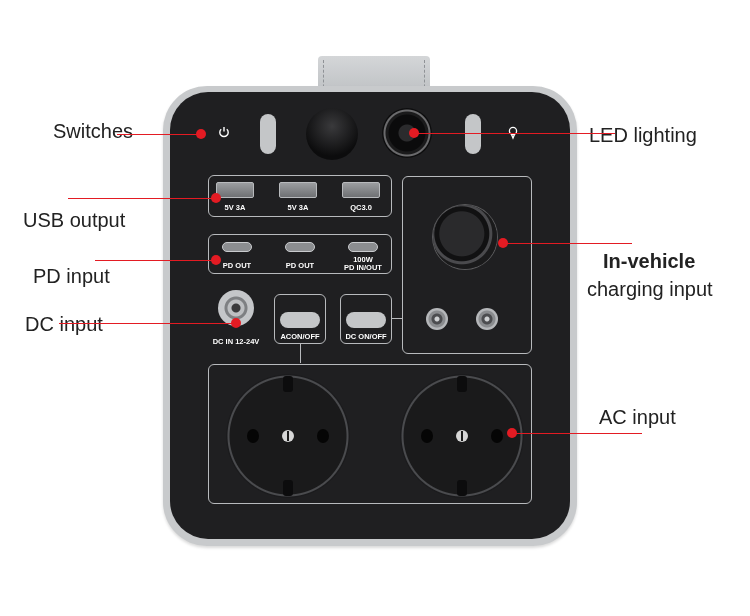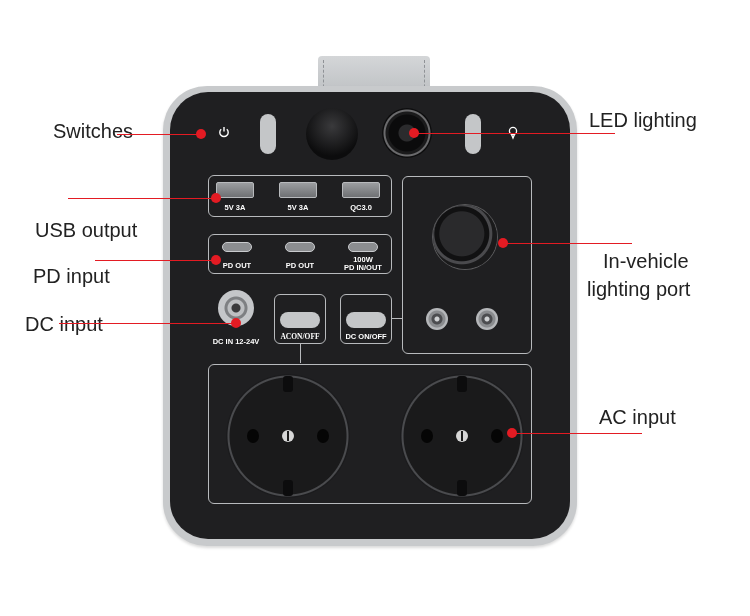--- a/index.html
+++ b/index.html
@@ -94,21 +94,21 @@
 <div class="abs port-label" style="left:215px; top:262px; width:44px;">PD  OUT</div>
 <div class="abs port-label" style="left:278px; top:262px; width:44px;">PD  OUT</div>
 <div class="abs port-label" style="left:338px; top:256px; width:50px;">100W</div>
 <div class="abs port-label" style="left:338px; top:264px; width:50px;">PD IN/OUT</div>
 
 <div class="abs dc-jack"></div>
 <div class="abs port-label" style="left:206px; top:338px; width:60px;">DC IN 12-24V</div>
 
 <div class="abs outline" style="left:274px; top:294px; width:52px; height:50px;"></div>
 <div class="abs toggle-pill" style="left:280px; top:312px;"></div>
-<div class="abs port-label" style="left:274px; top:333px; width:52px;font-family:Liberation Serif, serif;">ACON/OFF</div>
+<div class="abs port-label" style="left:274px; top:333px; width:52px;">ACON/OFF</div>
 
 <div class="abs outline" style="left:340px; top:294px; width:52px; height:50px;"></div>
 <div class="abs toggle-pill" style="left:346px; top:312px;"></div>
 <div class="abs port-label" style="left:340px; top:333px; width:52px;">DC ON/OFF</div>
 
 <div class="abs vline" style="left:300px; top:344px; height:19px;"></div>
 <div class="abs hline" style="left:392px; top:318px; width:10px;"></div>
 
 <div class="abs outline" style="left:402px; top:176px; width:130px; height:178px;"></div>
 <div class="abs car-socket"></div>
@@ -128,36 +128,36 @@
   <div class="hole" style="left:91px"></div>
   <div class="screw"></div>
   <div class="clip" style="top:2px"></div>
   <div class="clip" style="bottom:2px"></div>
 </div>
 
 <div class="abs callout-label" style="left:53px; top:119px;">Switches</div>
 <div class="abs lead" style="left:117px; top:134px; width:84px;"></div>
 <div class="abs dot" style="left:201px; top:134px;"></div>
 
-<div class="abs callout-label" style="left:23px; top:218px;margin-left:12px;">USB output</div>
+<div class="abs callout-label" style="left:23px; top:208px;">USB output</div>
 <div class="abs lead" style="left:68px; top:198px; width:148px;"></div>
 <div class="abs dot" style="left:216px; top:198px;"></div>
 
 <div class="abs callout-label" style="left:33px; top:264px;">PD input</div>
 <div class="abs lead" style="left:95px; top:260px; width:121px;"></div>
 <div class="abs dot" style="left:216px; top:260px;"></div>
 
 <div class="abs callout-label" style="left:25px; top:312px;">DC input</div>
 <div class="abs lead" style="left:59px; top:323px; width:177px;"></div>
 <div class="abs dot" style="left:236px; top:323px;"></div>
 
-<div class="abs callout-label" style="left:589px; top:108px;">LED lighting</div>
+<div class="abs callout-label" style="left:589px; top:123px;">LED lighting</div>
 <div class="abs lead" style="left:414px; top:133px; width:201px;"></div>
 <div class="abs dot" style="left:414px; top:133px;"></div>
 
-<div class="abs callout-label" style="left:603px; top:249px;">In-vehicle</div>
-<div class="abs callout-label" style="left:587px; top:277px;">lighting port</div>
+<div class="abs callout-label" style="left:603px; top:249px;font-weight:bold;">In-vehicle</div>
+<div class="abs callout-label" style="left:587px; top:277px;">charging input</div>
 <div class="abs lead" style="left:503px; top:243px; width:129px;"></div>
 <div class="abs dot" style="left:503px; top:243px;"></div>
 
 <div class="abs callout-label" style="left:599px; top:405px;">AC input</div>
 <div class="abs lead" style="left:512px; top:433px; width:130px;"></div>
 <div class="abs dot" style="left:512px; top:433px;"></div>
 
 </body></html>

